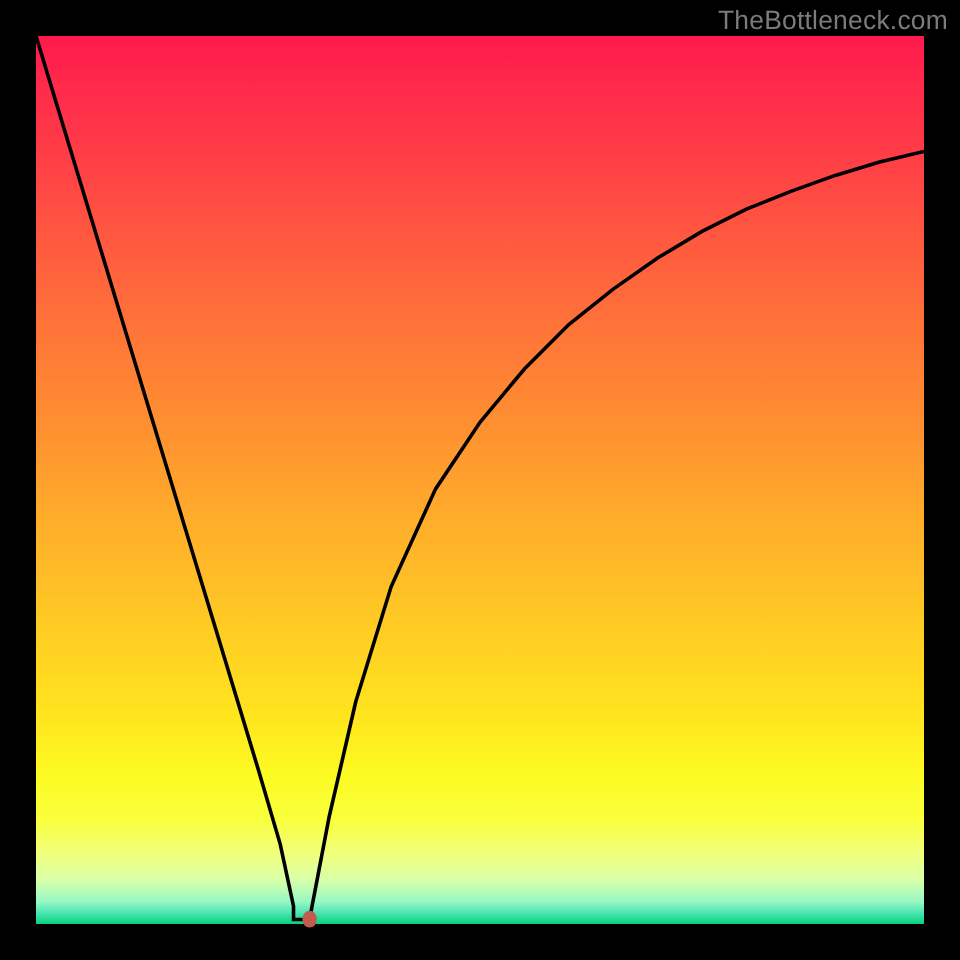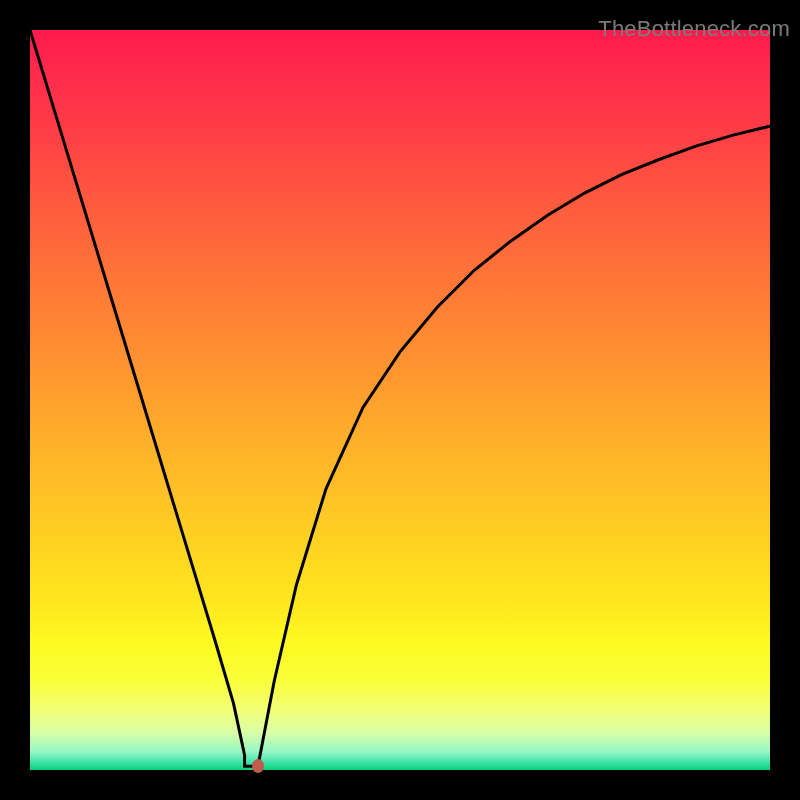--- a/index.html
+++ b/index.html
@@ -53,21 +53,21 @@
   .marker {
     position: absolute;
     width: 12px;
     height: 14px;
     background: #c25a4e;
     border-radius: 50%;
     transform: translate(-50%, -50%);
   }
   .watermark {
     position: absolute;
-    top: 16px;
+    top: 4px;
     right: 10px;
     color: #7b7b7b;
     font-size: 22px;
     letter-spacing: 0.2px;
     user-select: none;
   }
 </style>
 </head>
 <body>
 

